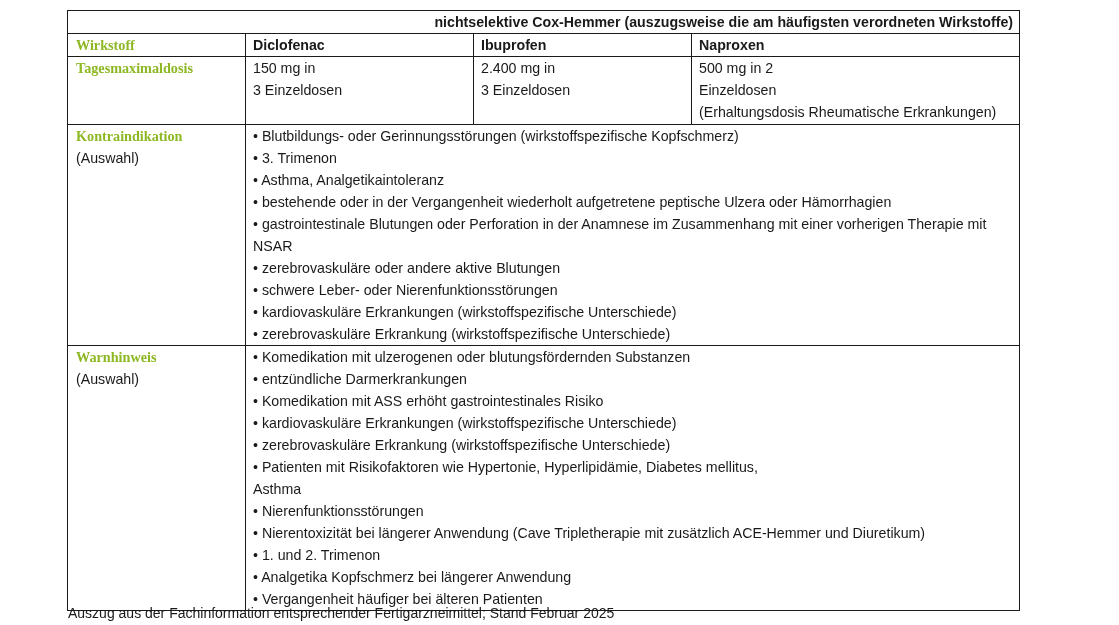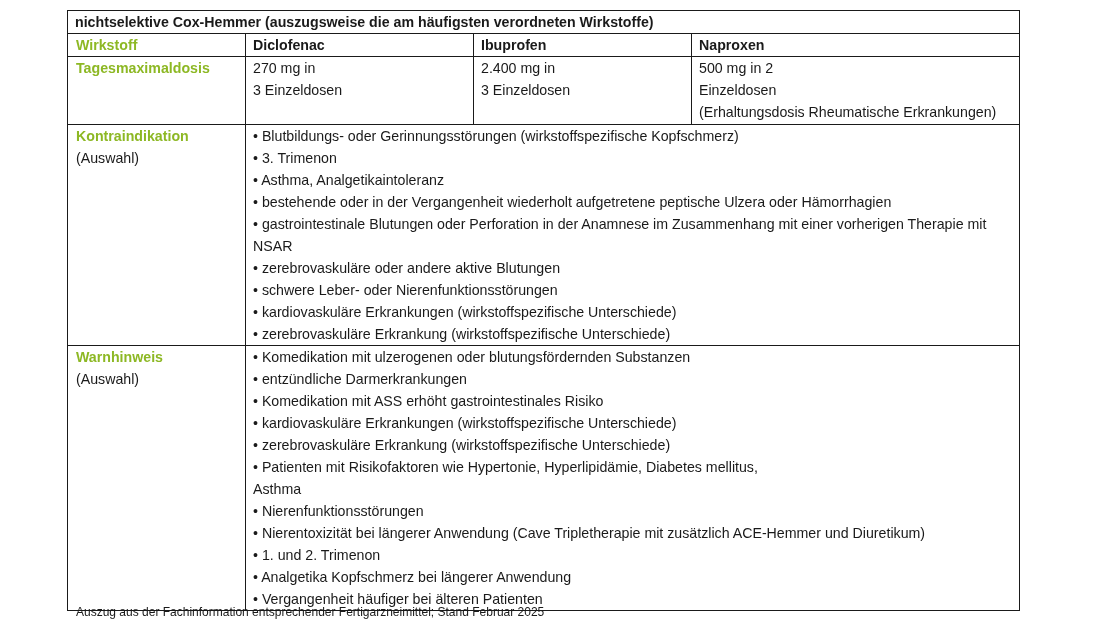--- a/index.html
+++ b/index.html
@@ -3,25 +3,25 @@
 <meta charset="utf-8">
 <style>
   html, body { margin: 0; padding: 0; background: #ffffff; }
   body { width: 1119px; height: 625px; position: relative; overflow: hidden;
          font-family: "Liberation Sans", sans-serif; color: #1a1a1a; }
   .tbl { position: absolute; left: 67px; top: 10px; width: 952px;
          border-collapse: collapse; table-layout: fixed; font-size: 14.2px; }
   .tbl td { border: 1px solid #1a1a1a; vertical-align: top; padding: 0 6px 0 7px;
             line-height: 22px; }
   .tbl td.first { padding-left: 8px; }
-  .title-cell { text-align: left; font-weight: bold; height: 21px; }
+  .title-cell { text-align: right; font-weight: bold; height: 21px; }
   .hdr { font-weight: bold; }
-  .green { color: #8db824; font-weight: bold; }
+  .green { color: #8db824; font-weight: bold; font-family: Liberation Serif, serif; }
   .line { display: block; white-space: nowrap; }
-  .footnote { position: absolute; left: 76px; top: 605px; font-size: 12px; color: #1a1a1a; }
+  .footnote { position: absolute; left: 68px; top: 605px; font-size: 14px; color: #1a1a1a; }
 </style>
 </head>
 <body>
 
 <table class="tbl">
   <colgroup>
     <col style="width:178px">
       <col style="width:228px">
       <col style="width:218px">
       <col style="width:328px">
@@ -32,21 +32,21 @@
   </tr>
   <tr>
     <td class="first green">Wirkstoff</td>
     <td class="hdr">Diclofenac</td>
     <td class="hdr">Ibuprofen</td>
     <td class="hdr">Naproxen</td>
   </tr>
   <tr style="height:68px">
     <td class="first green">Tagesmaximaldosis</td>
     <td>
-      <span class="line">270 mg in</span>
+      <span class="line">150 mg in</span>
       <span class="line">3 Einzeldosen</span>
     </td>
     <td>
       <span class="line">2.400 mg in</span>
       <span class="line">3 Einzeldosen</span>
     </td>
     <td>
       <span class="line">500 mg in 2</span>
       <span class="line">Einzeldosen</span>
       <span class="line">(Erhaltungsdosis Rheumatische Erkrankungen)</span>

